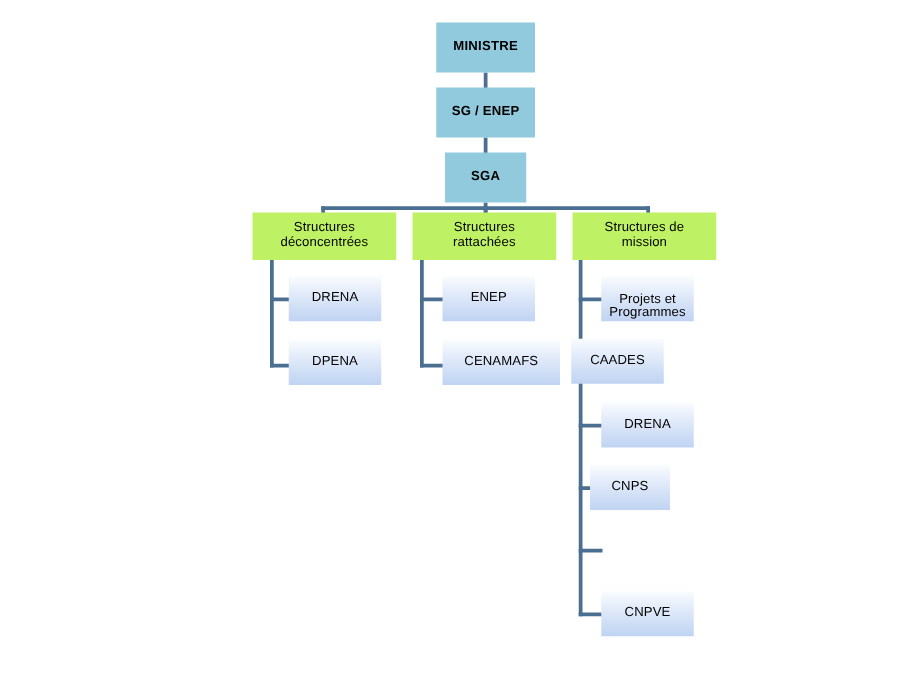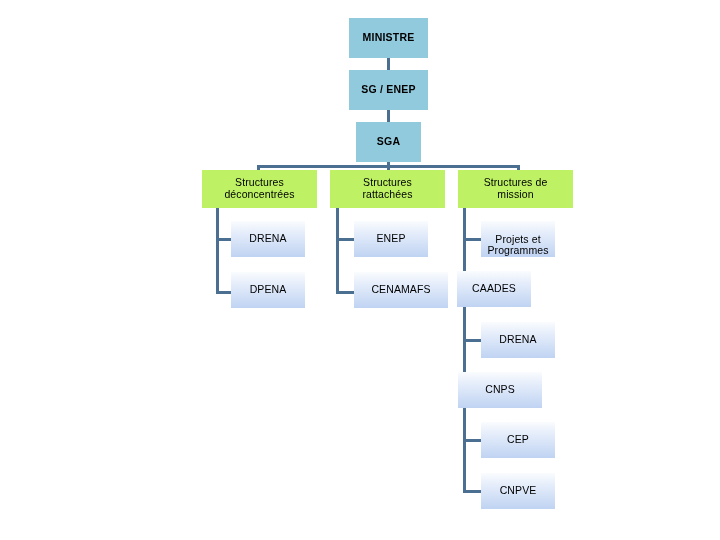--- a/index.html
+++ b/index.html
@@ -143,25 +143,22 @@
   </div>
 
   <div class="node leaf" style="left:433px; top:271px; width:74px; height:36px;">
     <span class="label">CAADES</span>
   </div>
 
   <div class="node leaf" style="left:457px; top:322px; width:74px; height:36px;">
     <span class="label">DRENA</span>
   </div>
 
-  <div class="node leaf" style="left:434px; top:372px; width:84px; height:36px;">
+  <div class="node leaf" style="left:448px; top:372px; width:64px; height:36px;">
     <span class="label">CNPS</span>
   </div>
 
-  <div class="node leaf" style="left:457px; top:422px; width:74px; height:36px;">
-    <span class="label">CEP</span>
-  </div>
 
   <div class="node leaf" style="left:457px; top:473px; width:74px; height:36px;">
     <span class="label">CNPVE</span>
   </div>
 
 </div>
 
 </body></html>

